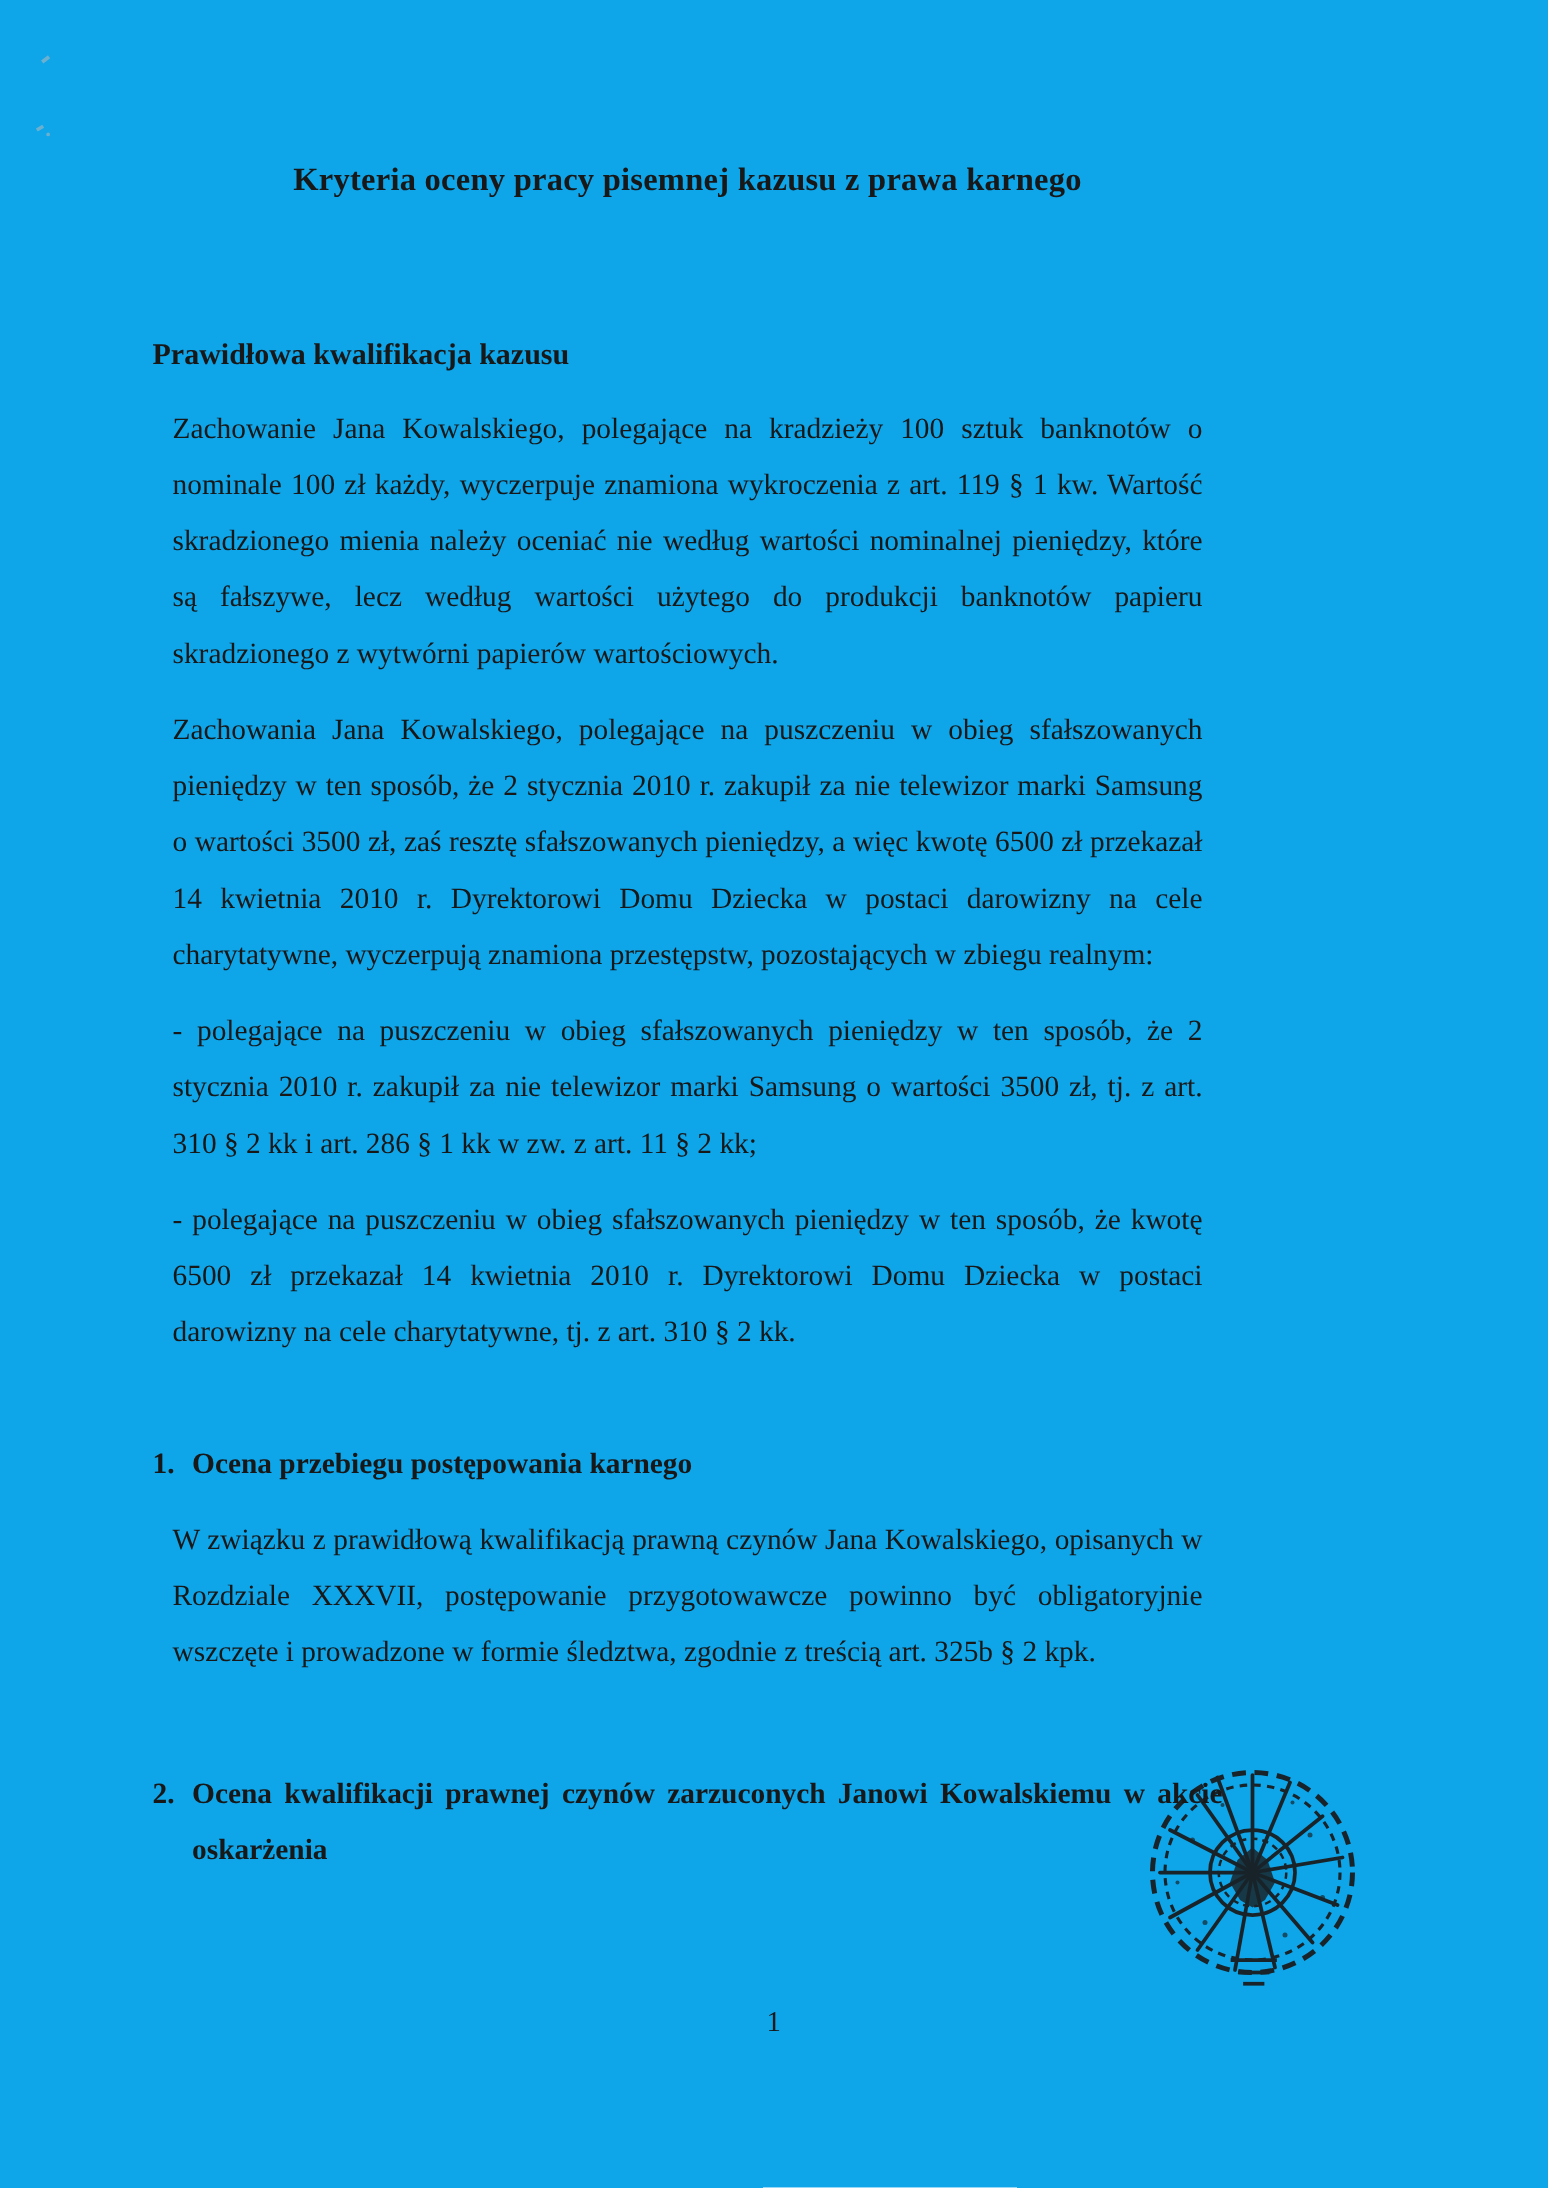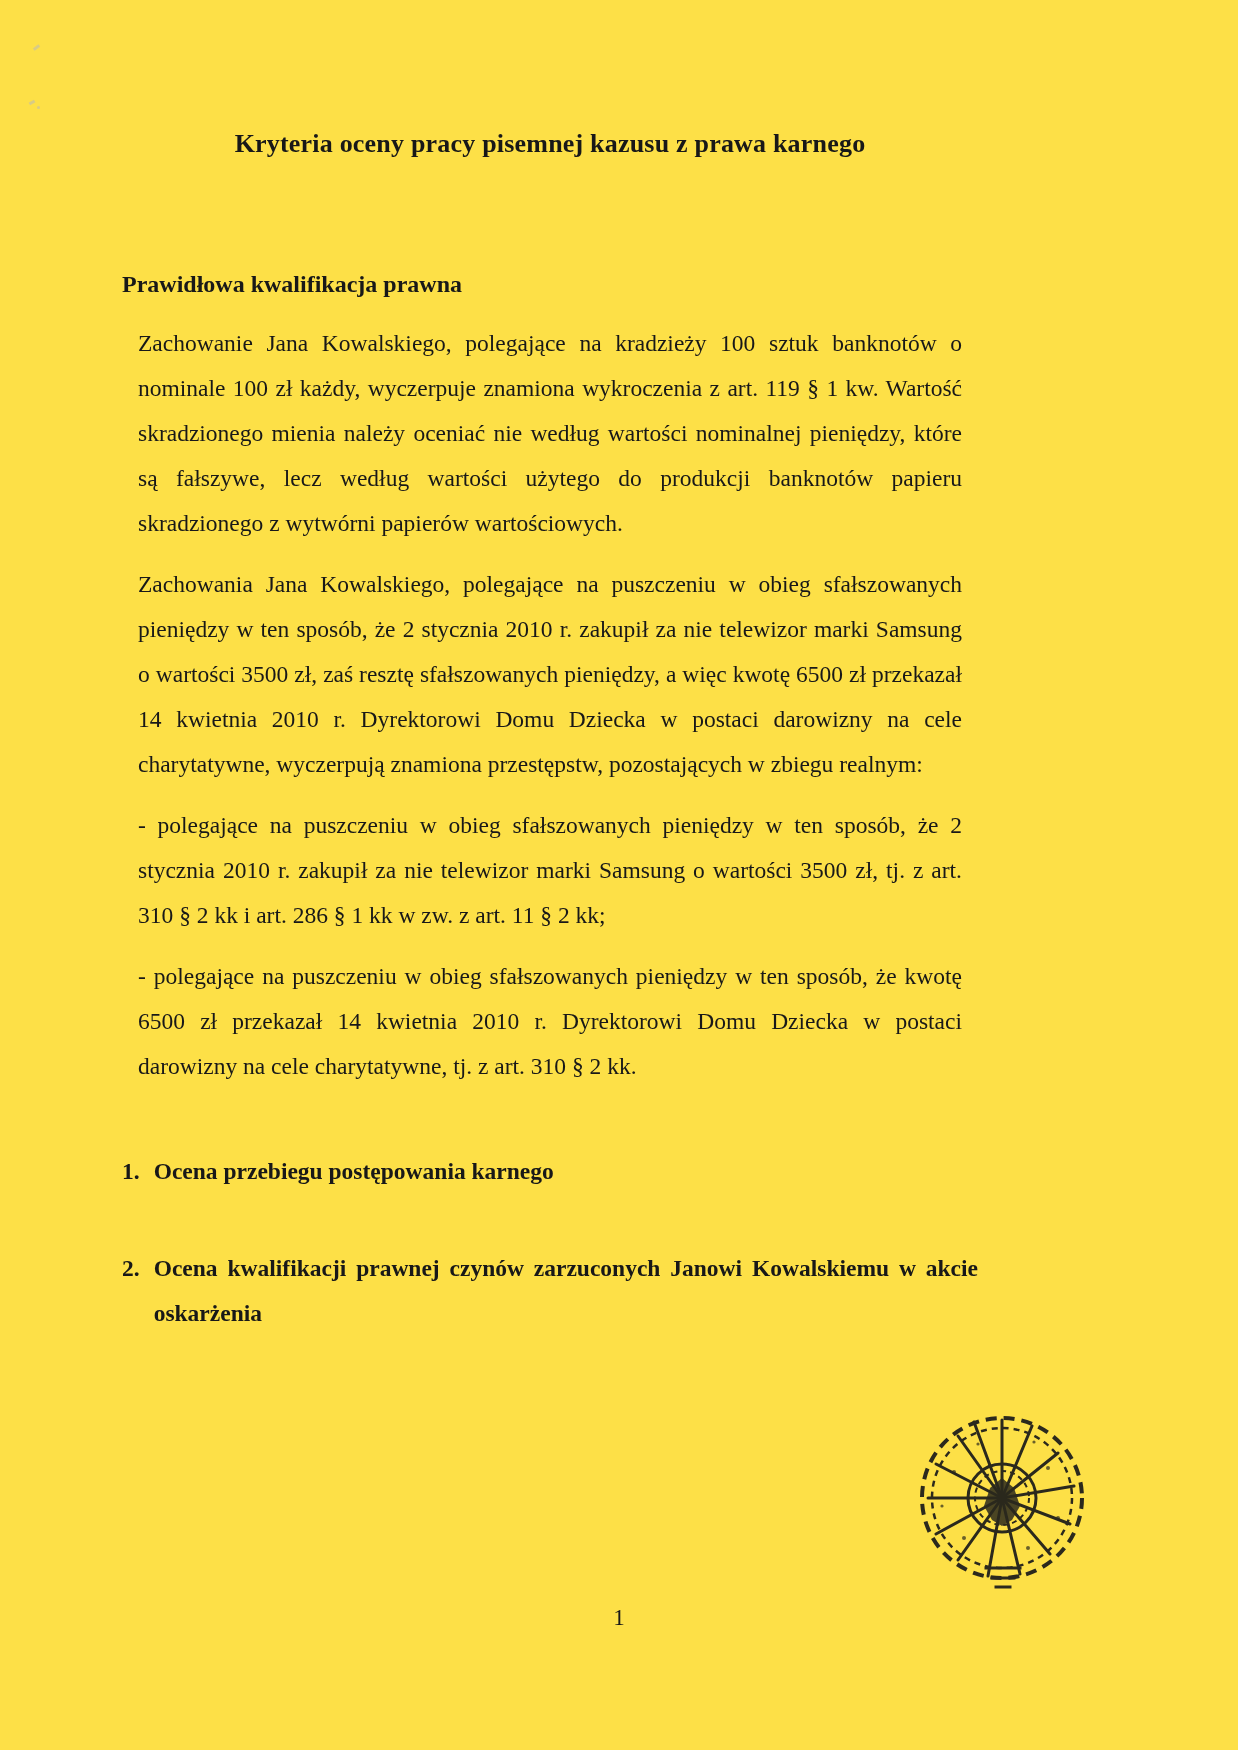--- a/index.html
+++ b/index.html
@@ -11,21 +11,21 @@
   body {
     font-family: "Liberation Serif", "DejaVu Serif", serif;
     color: #181818;
   }
 
   .page {
     position: relative;
     width: 1238px;
     height: 1750px;
     margin: 0 auto;
-    background: #fde047;
+    background: #0ea5e9;
     overflow: hidden;
     box-sizing: border-box;
   }
 
   
   .speck {
     position: absolute;
     background: #b9b9b9;
     opacity: .55;
   }
@@ -116,37 +116,38 @@
 <div class="page">
 
   <div class="speck speck-a"></div>
   <div class="speck speck-b"></div>
   <div class="speck speck-c"></div>
 
   <div class="content">
 
     <h1 class="doc-title">Kryteria oceny pracy pisemnej kazusu z prawa karnego</h1>
 
-    <h2 class="section-head head-prawidlowa">Prawidłowa kwalifikacja prawna</h2>
+    <h2 class="section-head head-prawidlowa">Prawidłowa kwalifikacja kazusu</h2>
 
     <p class="body-par">Zachowanie Jana Kowalskiego, polegające na kradzieży 100 sztuk banknotów o nominale 100 zł każdy, wyczerpuje znamiona wykroczenia z art. 119 § 1 kw. Wartość skradzionego mienia należy oceniać nie według wartości nominalnej pieniędzy, które są fałszywe, lecz według wartości użytego do produkcji banknotów papieru skradzionego z wytwórni papierów wartościowych.</p>
 
     <p class="body-par">Zachowania Jana Kowalskiego, polegające na puszczeniu w obieg sfałszowanych pieniędzy w ten sposób, że 2 stycznia 2010 r. zakupił za nie telewizor marki Samsung o wartości 3500 zł, zaś resztę sfałszowanych pieniędzy, a więc kwotę 6500 zł przekazał 14 kwietnia 2010 r. Dyrektorowi Domu Dziecka w postaci darowizny na cele charytatywne, wyczerpują znamiona przestępstw, pozostających w zbiegu realnym:</p>
 
     <p class="body-par">- polegające na puszczeniu w obieg sfałszowanych pieniędzy w ten sposób, że 2 stycznia 2010 r. zakupił za nie telewizor marki Samsung o wartości 3500 zł, tj. z art. 310 § 2 kk i art. 286 § 1 kk w zw. z art. 11 § 2 kk;</p>
 
     <p class="body-par">- polegające na puszczeniu w obieg sfałszowanych pieniędzy w ten sposób, że kwotę 6500 zł przekazał 14 kwietnia 2010 r. Dyrektorowi Domu Dziecka w postaci darowizny na cele charytatywne, tj. z art. 310 § 2 kk.</p>
 
     <div class="gap-md"></div>
 
     <div class="numbered">
       <span class="num">1.</span>
       <span class="txt">Ocena przebiegu postępowania karnego</span>
     </div>
 
+    <p class="body-par">W związku z prawidłową kwalifikacją prawną czynów Jana Kowalskiego, opisanych w Rozdziale XXXVII, postępowanie przygotowawcze powinno być obligatoryjnie wszczęte i prowadzone w formie śledztwa, zgodnie z treścią art. 325b § 2 kpk.</p>
 
 
     <div class="gap-lg"></div>
 
     <div class="numbered">
       <span class="num">2.</span>
       <span class="txt">Ocena kwalifikacji prawnej czynów zarzuconych Janowi Kowalskiemu w akcie oskarżenia</span>
     </div>
 
 

